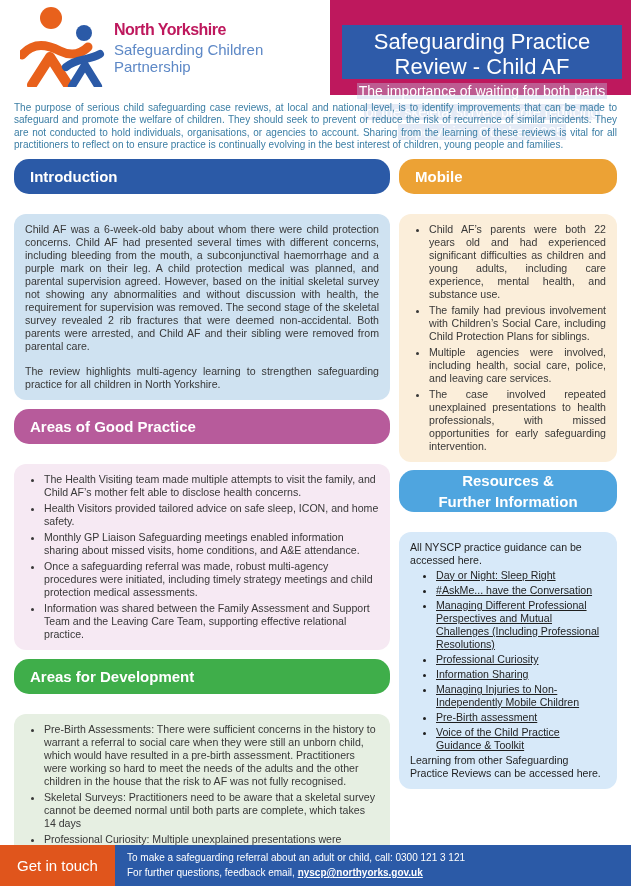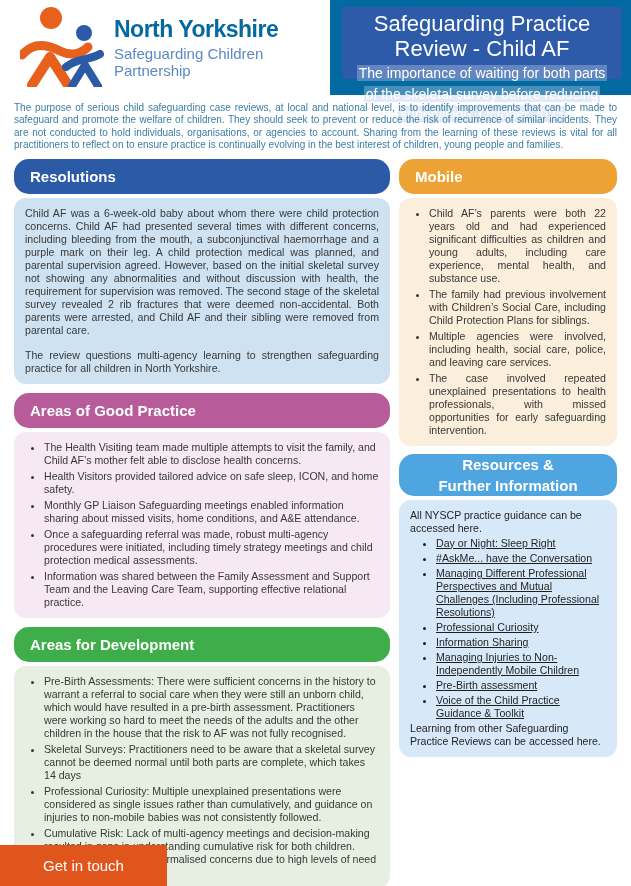--- a/index.html
+++ b/index.html
@@ -2,38 +2,38 @@
 <html><head>
 <meta charset="utf-8">
 <style>
   html,body{margin:0;padding:0;background:#ffffff;font-family:"Liberation Sans",sans-serif;}
   .page{position:relative;width:631px;height:886px;background:#ffffff;overflow:hidden;}
 
   
   .header{display:flex;height:95px;}
   .logo-area{width:330px;flex:none;display:flex;align-items:center;padding-left:20px;box-sizing:border-box;}
   .logo-text{margin-left:8px;}
-  .org-name{color:#0369a1;font-size:23px;font-weight:bold;letter-spacing:-0.5px;}
+  .org-name{color:#be185d;font-size:16px;font-weight:bold;letter-spacing:-0.5px;}
   .org-sub{color:#5d88c6;font-size:15px;margin-top:2px;}
-  .title-box{flex:1;background:#0369a1;padding:7px 9px 16px 12px;box-sizing:border-box;}
+  .title-box{flex:1;background:#be185d;padding:25px 9px 16px 12px;box-sizing:border-box;}
   .title-inner{background:#2e5ba9;height:100%;color:#fff;text-align:center;padding-top:5px;box-sizing:border-box;}
   .title-line{font-size:22px;line-height:1.12;font-weight:normal;}
   .subtitle{font-size:14px;line-height:1.45;margin-top:2px;padding:0 14px;}
   .subtitle span{background:rgba(186,203,231,0.38);padding:0 2px;box-decoration-break:clone;-webkit-box-decoration-break:clone;}
 
   
   .intro{padding:7px 14px 0 14px;color:#3a7da4;font-size:10px;line-height:1.24;text-align:justify;}
 
   
   .columns{display:flex;gap:9px;padding:7px 14px 0 14px;align-items:flex-start;}
   .col-left{width:376px;flex:none;}
   .col-right{flex:1;min-width:0;}
 
   .sec-header{border-radius:15px;color:#fff;font-size:15px;font-weight:bold;padding:9px 16px;}
-  .sec-body{border-radius:12px;font-size:10.6px;line-height:1.23;color:#383838;padding:9px 11px;margin-top:4px;margin-bottom:9px;}
+  .sec-body{border-radius:12px;font-size:10.6px;line-height:1.23;color:#383838;padding:9px 11px;margin-top:20px;margin-bottom:9px;}
   .sec-body p{margin:0 0 12px 0;}
   .sec-body p:last-child{margin-bottom:0;}
 
   .introduction .sec-header{background:#2b5aa7;}
   .introduction .sec-body{background:#cfe2f1;text-align:justify;}
   .good .sec-header{background:#b75b9b;}
   .good .sec-body{background:#f6e9f3;}
   .dev .sec-header{background:#3fae4a;}
   .dev .sec-body{background:#e6efe2;margin-bottom:0;}
   .context .sec-header{background:#eca235;}
@@ -44,21 +44,21 @@
   ul.bullets{margin:0;padding-left:19px;list-style:disc;}
   ul.bullets li{margin-bottom:3px;}
   ul.bullets li:last-child{margin-bottom:0;}
   ul.res-links{margin:2px 0 2px 0;padding-left:26px;list-style:disc;}
   ul.res-links li{margin-bottom:2px;text-decoration:underline;cursor:pointer;}
   .res-text{cursor:pointer;}
   .res-text.outro{margin-top:1px;}
 
   
   .footer{position:absolute;left:0;bottom:0;width:631px;height:41px;display:flex;}
-  .git{width:167px;flex:none;background:#e0551c;color:#fff;display:flex;align-items:center;justify-content:center;font-size:15px;cursor:pointer;}
+  .git{width:115px;flex:none;background:#e0551c;color:#fff;display:flex;align-items:center;justify-content:center;font-size:15px;cursor:pointer;}
   .contact{flex:1;background:#2b5aa7;color:#fff;font-size:10px;padding:5px 0 0 12px;box-sizing:border-box;line-height:1.5;}
   .email{font-weight:bold;text-decoration:underline;cursor:pointer;}
 </style>
 </head>
 <body>
 
 <div class="page">
 
   <div class="header">
     <div class="logo-area">
@@ -88,24 +88,24 @@
     </div>
   </div>
 
   <div class="intro">The purpose of serious child safeguarding case reviews, at local and national level, is to identify improvements that can be made to safeguard and promote the welfare of children. They should seek to prevent or reduce the risk of recurrence of similar incidents. They are not conducted to hold individuals, organisations, or agencies to account. Sharing from the learning of these reviews is vital for all practitioners to reflect on to ensure practice is continually evolving in the best interest of children, young people and families.</div>
 
   <div class="columns">
 
     <div class="col-left">
 
       <div class="introduction">
-        <div class="sec-header">Resolutions</div>
+        <div class="sec-header">Introduction</div>
         <div class="sec-body">
           <p>Child AF was a 6-week-old baby about whom there were child protection concerns. Child AF had presented several times with different concerns, including bleeding from the mouth, a subconjunctival haemorrhage and a purple mark on their leg. A child protection medical was planned, and parental supervision agreed. However, based on the initial skeletal survey not showing any abnormalities and without discussion with health, the requirement for supervision was removed. The second stage of the skeletal survey revealed 2 rib fractures that were deemed non-accidental. Both parents were arrested, and Child AF and their sibling were removed from parental care.</p>
-          <p>The review questions multi-agency learning to strengthen safeguarding practice for all children in North Yorkshire.</p>
+          <p>The review highlights multi-agency learning to strengthen safeguarding practice for all children in North Yorkshire.</p>
         </div>
       </div>
 
       <div class="good">
         <div class="sec-header">Areas of Good Practice</div>
         <div class="sec-body">
           <ul class="bullets">
               <li>The Health Visiting team made multiple attempts to visit the family, and Child AF’s mother felt able to disclose health concerns.</li>
               <li>Health Visitors provided tailored advice on safe sleep, ICON, and home safety.</li>
               <li>Monthly GP Liaison Safeguarding meetings enabled information sharing about missed visits, home conditions, and A&amp;E attendance.</li>
@@ -162,15 +162,19 @@
             </ul>
           <div class="res-text outro">Learning from other Safeguarding Practice Reviews can be accessed here.</div>
         </div>
       </div>
 
     </div>
   </div>
 
   <div class="footer">
     <div class="git">Get in touch</div>
+    <div class="contact">
+      <div>To make a safeguarding referral about an adult or child, call: 0300 121 3 121</div>
+      <div><span>For further questions, feedback email,  </span><span class="email">nyscp@northyorks.gov.uk</span></div>
+    </div>
   </div>
 
 </div>
 
 </body></html>

